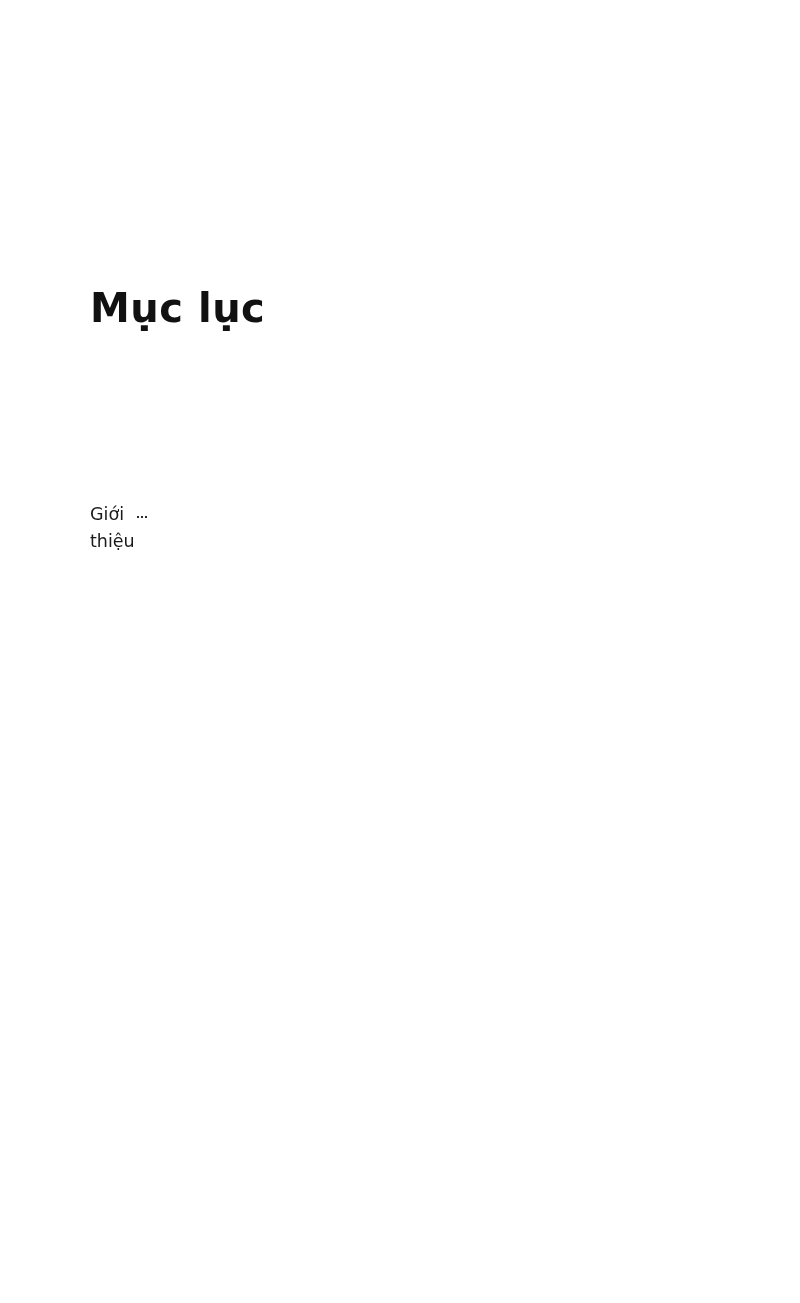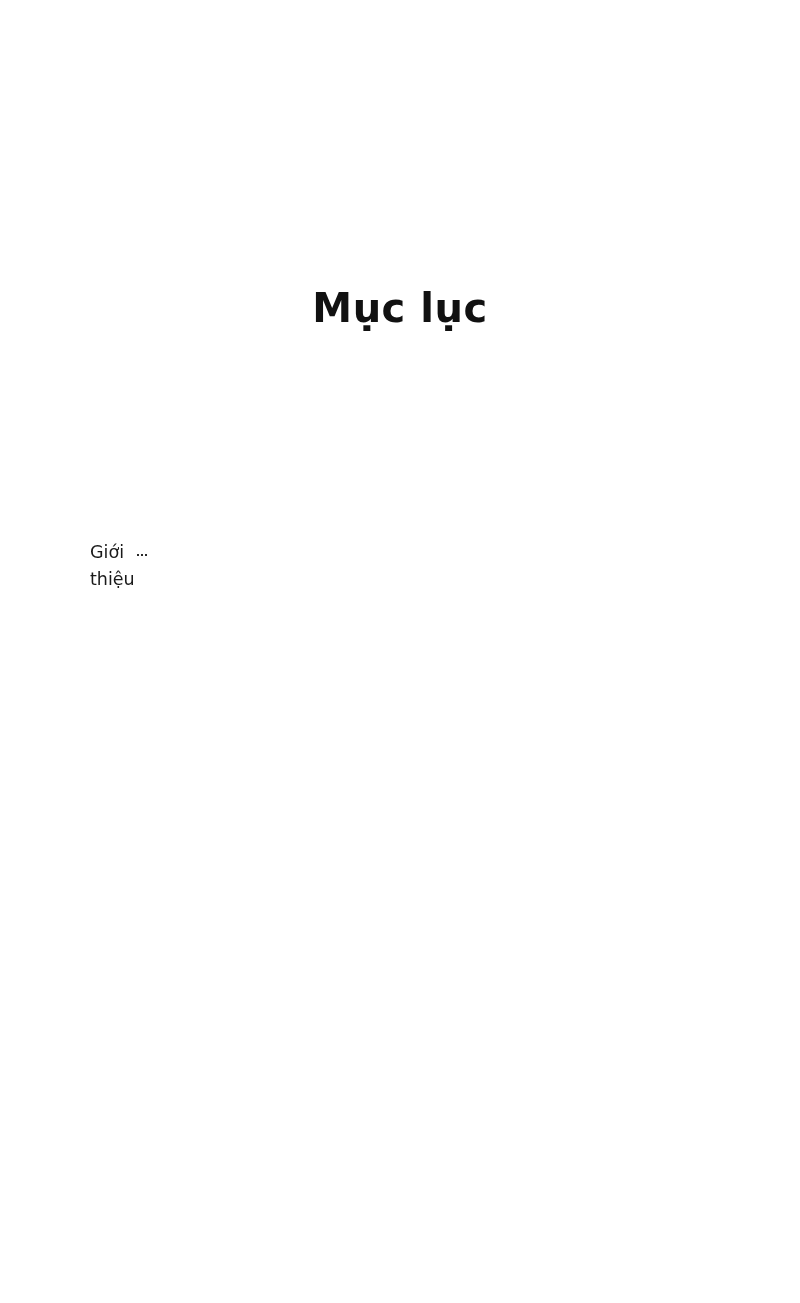--- a/index.html
+++ b/index.html
@@ -16,21 +16,21 @@
     overflow: hidden;
   }
   .page {
     width: 800px;
     height: 1303px;
     position: relative;
     box-sizing: border-box;
     padding: 0 90px;
   }
   .page-title {
-    text-align: center;
+    text-align: left;
     font-size: 40px;
     font-weight: 700;
     letter-spacing: 0.5px;
     margin: 0;
     padding-top: 285px;
     color: #111;
   }
   .toc {
     margin-top: 170px;
   }
@@ -44,21 +44,20 @@
     color: #1a1a1a;
   }
   .entry .body {
     flex: 1 1 auto;
     min-width: 0;
     display: flex;
     align-items: baseline;
   }
   .entry .title {
     white-space: normal;
-    margin-top: 38px;
   }
   .entry .leader {
     flex: 1 1 auto;
     margin: 0 2px 0 2px;
     position: relative;
     top: -2px;
     border-bottom: 2px dotted #2a2a2a;
     height: 0.68em;
     min-width: 10px;
   }

